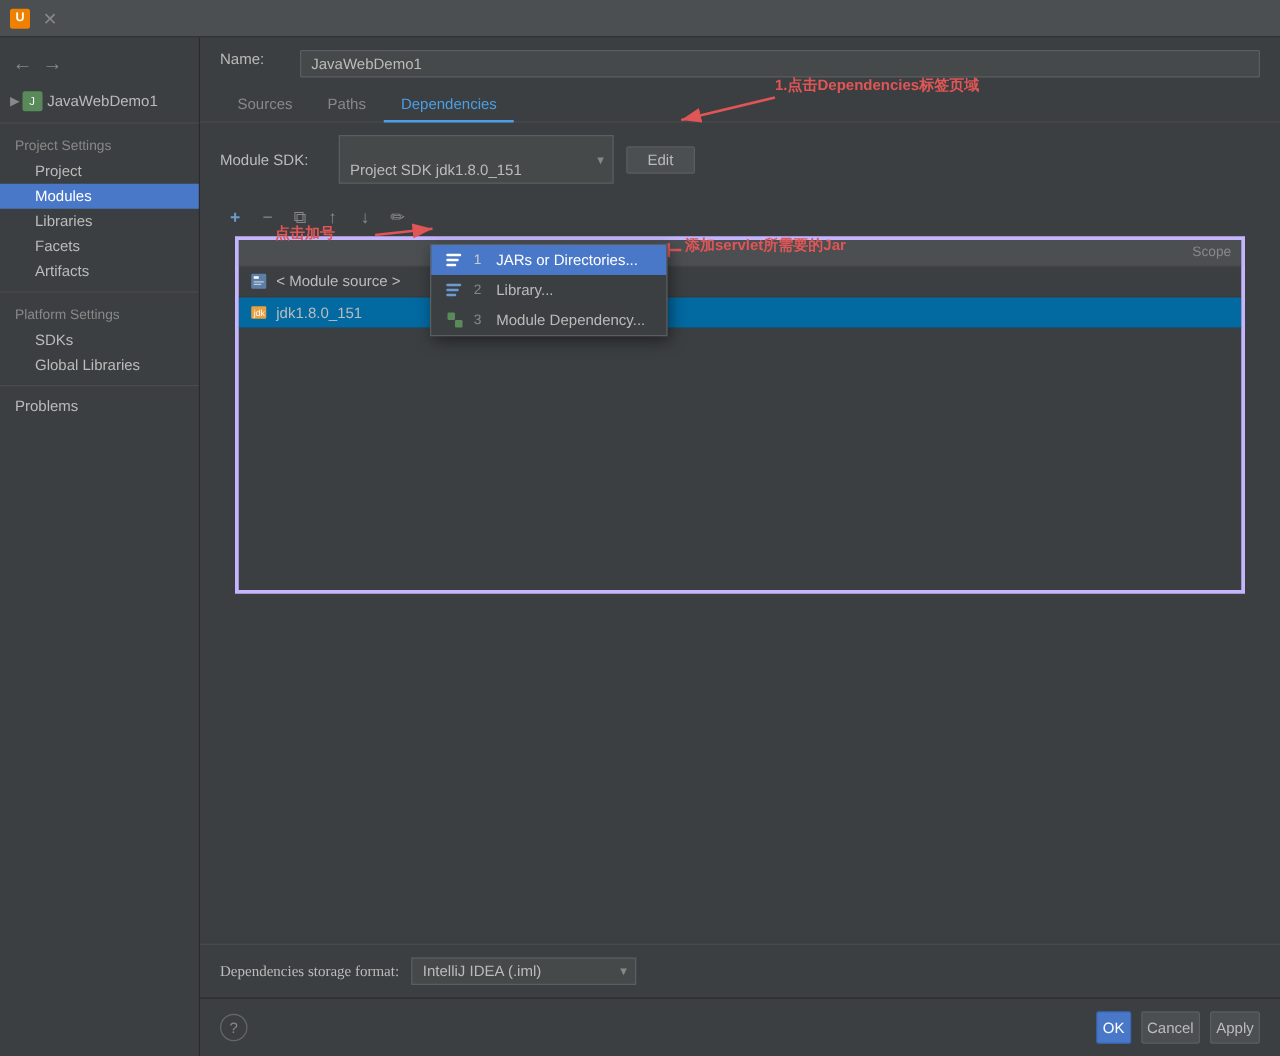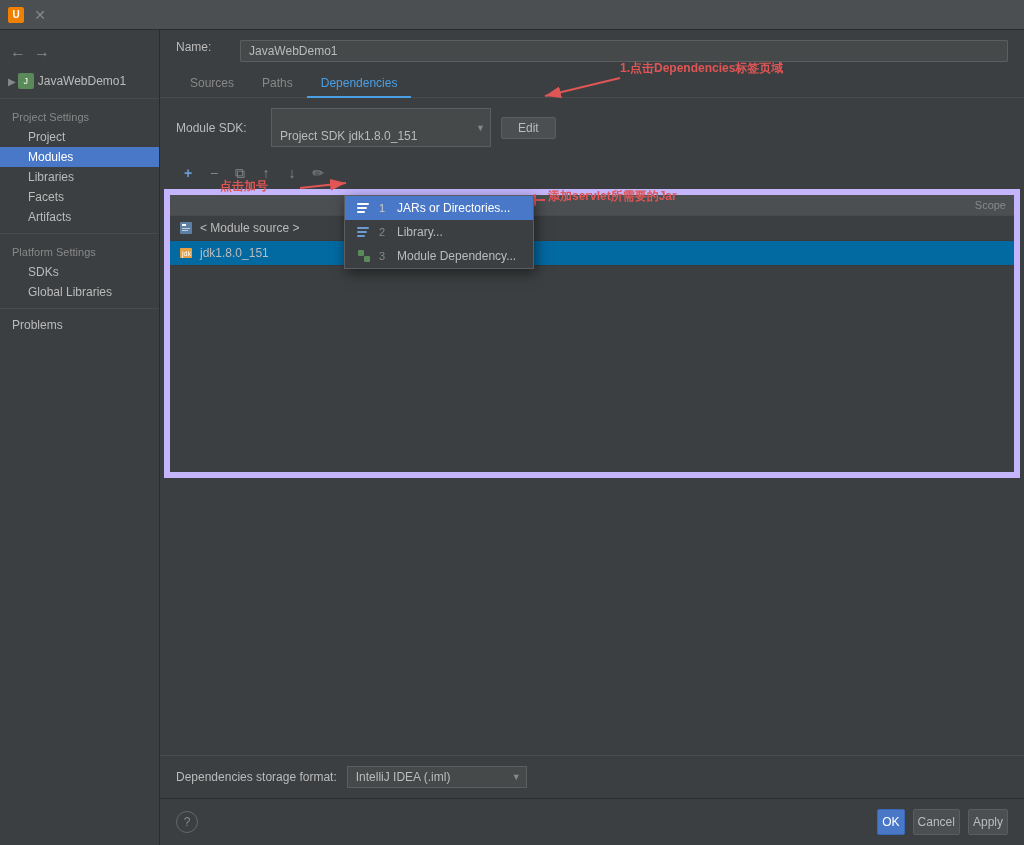--- a/index.html
+++ b/index.html
@@ -257,22 +257,22 @@
       align-items: center;
       justify-content: center;
       font-size: 14px;
       border-radius: 2px;
     }
     .toolbar-btn.plus { color: #6b9bd2; font-weight: bold; }
 
     
     .dep-table {
       flex: 1;
-      margin: 0 4px;
-      border: 6px solid #c4b5fd;
+      margin: 0 28px;
+      border: 3px solid #c4b5fd;
       overflow: hidden;
       position: relative;
     }
     .dep-table-header {
       display: flex;
       background: #4b4f52;
       border-bottom: 1px solid #4a4a4a;
       padding: 4px 8px;
     }
     .dep-col-name { flex: 1; font-size: 11px; color: #888; }
@@ -335,21 +335,21 @@
     .bar { height: 2px; background: currentColor; border-radius: 1px; }
 
     
     .storage-row {
       display: flex;
       align-items: center;
       padding: 10px 16px;
       gap: 10px;
       border-top: 1px solid #4a4a4a;
     }
-    .storage-label { font-size: 12px; color: #bbbbbb; }
+    .storage-label { font-size: 12px; color: #bbbbbb; font-family: Liberation Serif, serif; }
     .storage-select-wrapper {
       position: relative;
       display: inline-block;
     }
     .storage-select {
       background: #45494a;
       border: 1px solid #5a5e60;
       color: #bbbbbb;
       padding: 3px 24px 3px 8px;
       font-size: 12px;

